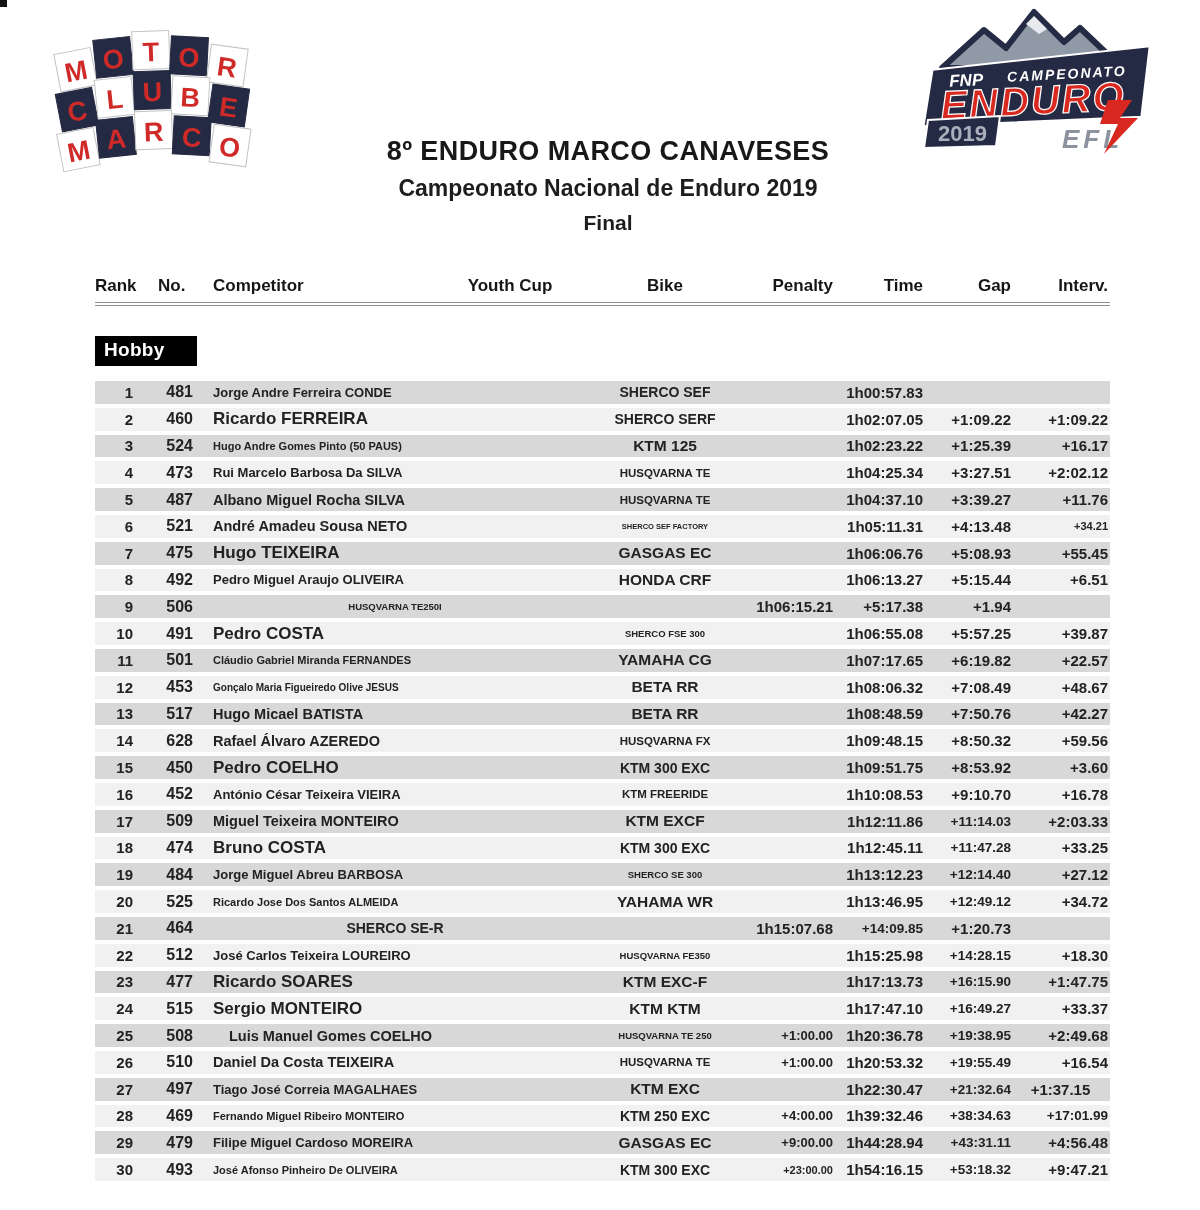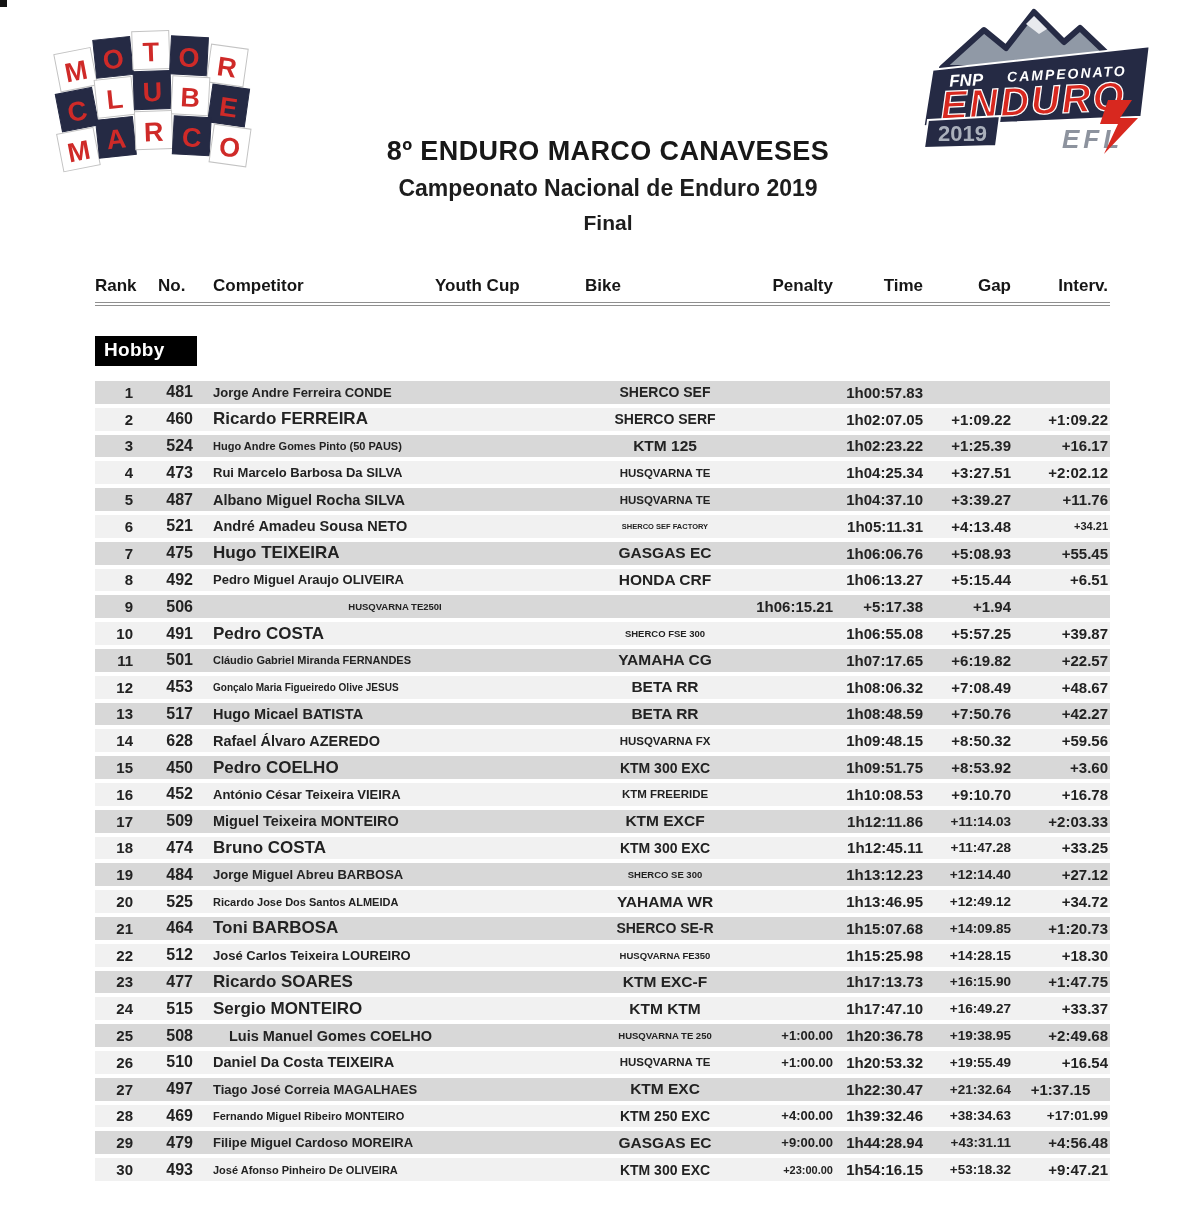--- a/index.html
+++ b/index.html
@@ -16,21 +16,21 @@
   .stage{font-size:21px;font-weight:bold;margin-top:9px;}
 
   .table-wrap{position:absolute;left:95px;top:276px;width:1015px;}
   .thead{
     display:grid;grid-template-columns:48px 62px 230px 150px 160px 90px 90px 88px 97px;
     font-weight:bold;font-size:17px;padding-bottom:6px;border-bottom:4px double #8f8f8f;color:#161616;
   }
   .h-left{text-align:left;}
   .h-no{padding-left:15px;}
   .h-comp{padding-left:8px;}
-  .h-center{}
+  .h-center{text-align:center;}
   .h-right{text-align:right;padding-right:2px;}
 
   .category-badge{
     display:inline-block;margin-top:30px;background:#000;color:#fff;
     font-size:19px;font-weight:bold;padding:3px 32px 5px 9px;letter-spacing:.3px;
   }
 
   .rows{margin-top:13px;}
   .row{
     display:grid;grid-template-columns:48px 62px 380px 160px 90px 90px 88px 97px;
@@ -351,21 +351,20 @@
         <div class="c competitor" style="font-size: 11px;">Ricardo Jose Dos Santos ALMEIDA</div>
         <div class="c bike" style="font-size: 15.5px;">YAHAMA WR</div>
         <div class="c penalty"></div>
         <div class="c time">1h13:46.95</div>
         <div class="c gap" style="font-size: 13.5px;">+12:49.12</div>
         <div class="c interval" style="font-size: 15px;">+34.72</div>
       </div>
       <div class="row odd">
         <div class="c rank">21</div>
         <div class="c no">464</div>
-        <div class="c competitor" style="font-size: 17px;">Toni BARBOSA</div>
         <div class="c bike" style="font-size: 14px;">SHERCO SE-R</div>
         <div class="c penalty"></div>
         <div class="c time">1h15:07.68</div>
         <div class="c gap" style="font-size: 13.5px;">+14:09.85</div>
         <div class="c interval" style="font-size: 15px;">+1:20.73</div>
       </div>
       <div class="row even">
         <div class="c rank">22</div>
         <div class="c no">512</div>
         <div class="c competitor" style="font-size: 13px;">José Carlos Teixeira LOUREIRO</div>

